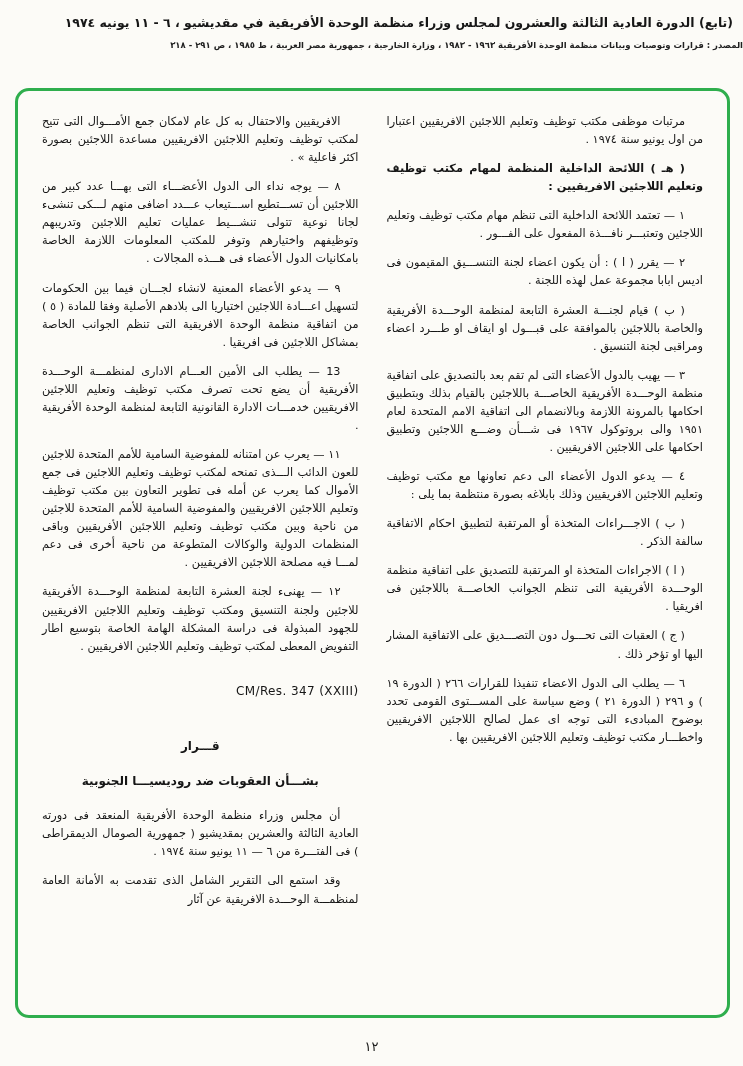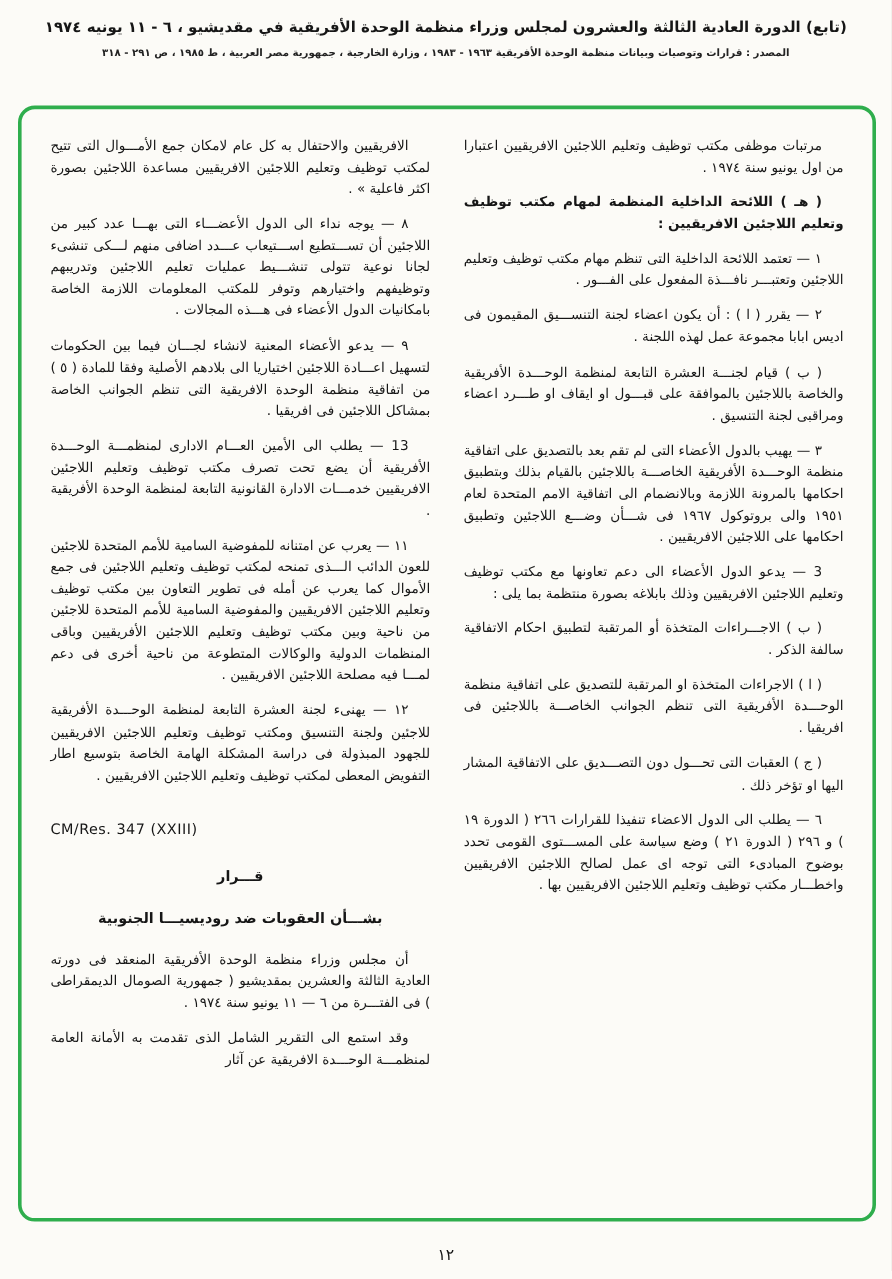--- a/index.html
+++ b/index.html
@@ -12,21 +12,21 @@
     width: 743px;
     height: 1066px;
     margin: 0 auto;
     background: #fcfbf7;
     overflow: hidden;
     font-family: "DejaVu Sans", sans-serif;
     color: #161616;
     direction: rtl;
   }
   .header {
-    text-align: center;
+    text-align: right;
     direction: rtl;
     padding-top: 14px;
   }
   .header-line1 {
     font-weight: bold;
     font-size: 12.5px;
     line-height: 1.5;
     padding: 0 10px;
   }
   .header-line2 {
@@ -61,26 +61,26 @@
   .para {
     margin: 0 0 11px 0;
     text-indent: 18px;
   }
   .para.heading {
     font-weight: bold;
     text-indent: 18px;
   }
   .para.latin {
     direction: ltr;
-    text-align: left;
+    text-align: right;
     text-indent: 0;
     font-size: 12px;
     letter-spacing: 0.4px;
     margin-top: 26px;
-    margin-bottom: 20px;
+    margin-bottom: 36px;
   }
   .para.center-bold {
     text-align: center;
     font-weight: bold;
     text-indent: 0;
     margin: 14px 0 16px 0;
     font-size: 12px;
   }
   .page-number {
     position: absolute;
@@ -103,21 +103,21 @@
   </div>
 
   <div class="content-box" style="border-color: rgb(47, 174, 77);">
     <div class="column">
         <p class="para normal">مرتبات موظفى مكتب توظيف وتعليم اللاجئين الافريقيين اعتبارا من اول يونيو سنة ١٩٧٤ .</p>
         <p class="para heading">( هـ ) اللائحة الداخلية المنظمة لمهام مكتب توظيف وتعليم اللاجئين الافريقيين :</p>
         <p class="para normal">١ — تعتمد اللائحة الداخلية التى تنظم مهام مكتب توظيف وتعليم اللاجئين وتعتبـــر نافـــذة المفعول على الفـــور .</p>
         <p class="para normal">٢ — يقرر ( ا ) : أن يكون اعضاء لجنة التنســـيق المقيمون فى اديس ابابا مجموعة عمل لهذه اللجنة .</p>
         <p class="para normal">( ب ) قيام لجنـــة العشرة التابعة لمنظمة الوحـــدة الأفريقية والخاصة باللاجئين بالموافقة على قبـــول او ايقاف او طـــرد اعضاء ومراقبى لجنة التنسيق .</p>
         <p class="para normal">٣ — يهيب بالدول الأعضاء التى لم تقم بعد بالتصديق على اتفاقية منظمة الوحـــدة الأفريقية الخاصـــة باللاجئين بالقيام بذلك وبتطبيق احكامها بالمرونة اللازمة وبالانضمام الى اتفاقية الامم المتحدة لعام ١٩٥١ والى بروتوكول ١٩٦٧ فى شـــأن وضـــع اللاجئين وتطبيق احكامها على اللاجئين الافريقيين .</p>
-        <p class="para normal">3 — يدعو الدول الأعضاء الى دعم تعاونها مع مكتب توظيف وتعليم اللاجئين الافريقيين وذلك بابلاغه بصورة منتظمة بما يلى :</p>
+        <p class="para normal">٤ — يدعو الدول الأعضاء الى دعم تعاونها مع مكتب توظيف وتعليم اللاجئين الافريقيين وذلك بابلاغه بصورة منتظمة بما يلى :</p>
         <p class="para normal">( ب ) الاجـــراءات المتخذة أو المرتقبة لتطبيق احكام الاتفاقية سالفة الذكر .</p>
         <p class="para normal">( ا ) الاجراءات المتخذة او المرتقبة للتصديق على اتفاقية منظمة الوحـــدة الأفريقية التى تنظم الجوانب الخاصـــة باللاجئين فى افريقيا .</p>
         <p class="para normal">( ج ) العقبات التى تحـــول دون التصـــديق على الاتفاقية المشار اليها او تؤخر ذلك .</p>
         <p class="para normal">٦ — يطلب الى الدول الاعضاء تنفيذا للقرارات ٢٦٦ ( الدورة ١٩ ) و ٢٩٦ ( الدورة ٢١ ) وضع سياسة على المســـتوى القومى تحدد بوضوح المبادىء التى توجه اى عمل لصالح اللاجئين الافريقيين واخطـــار مكتب توظيف وتعليم اللاجئين الافريقيين بها .</p>
       </div>
     <div class="column">
         <p class="para normal">الافريقيين والاحتفال به كل عام لامكان جمع الأمـــوال التى تتيح لمكتب توظيف وتعليم اللاجئين الافريقيين مساعدة اللاجئين بصورة اكثر فاعلية » .</p>
         <p class="para normal">٨ — يوجه نداء الى الدول الأعضـــاء التى بهـــا عدد كبير من اللاجئين أن تســـتطيع اســـتيعاب عـــدد اضافى منهم لـــكى تنشىء لجانا نوعية تتولى تنشـــيط عمليات تعليم اللاجئين وتدريبهم وتوظيفهم واختيارهم وتوفر للمكتب المعلومات اللازمة الخاصة بامكانيات الدول الأعضاء فى هـــذه المجالات .</p>
         <p class="para normal">٩ — يدعو الأعضاء المعنية لانشاء لجـــان فيما بين الحكومات لتسهيل اعـــادة اللاجئين اختياريا الى بلادهم الأصلية وفقا للمادة ( ٥ ) من اتفاقية منظمة الوحدة الافريقية التى تنظم الجوانب الخاصة بمشاكل اللاجئين فى افريقيا .</p>
         <p class="para normal">13 — يطلب الى الأمين العـــام الادارى لمنظمـــة الوحـــدة الأفريقية أن يضع تحت تصرف مكتب توظيف وتعليم اللاجئين الافريقيين خدمـــات الادارة القانونية التابعة لمنظمة الوحدة الأفريقية .</p>

